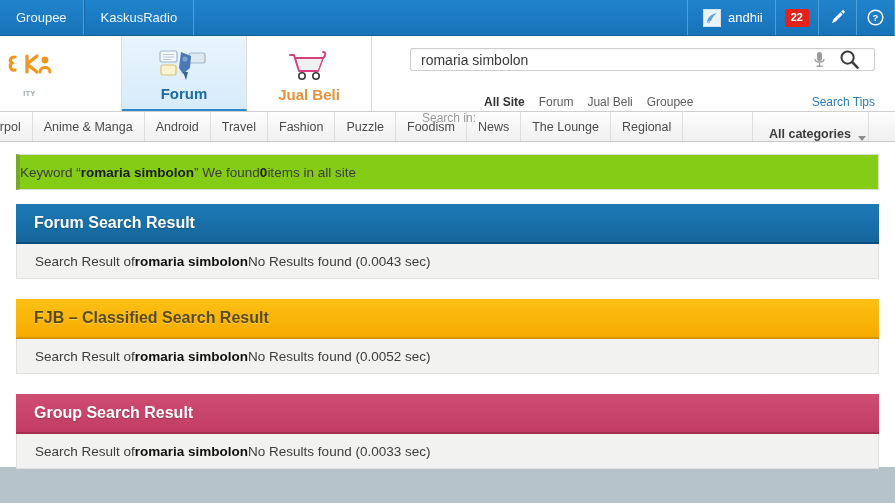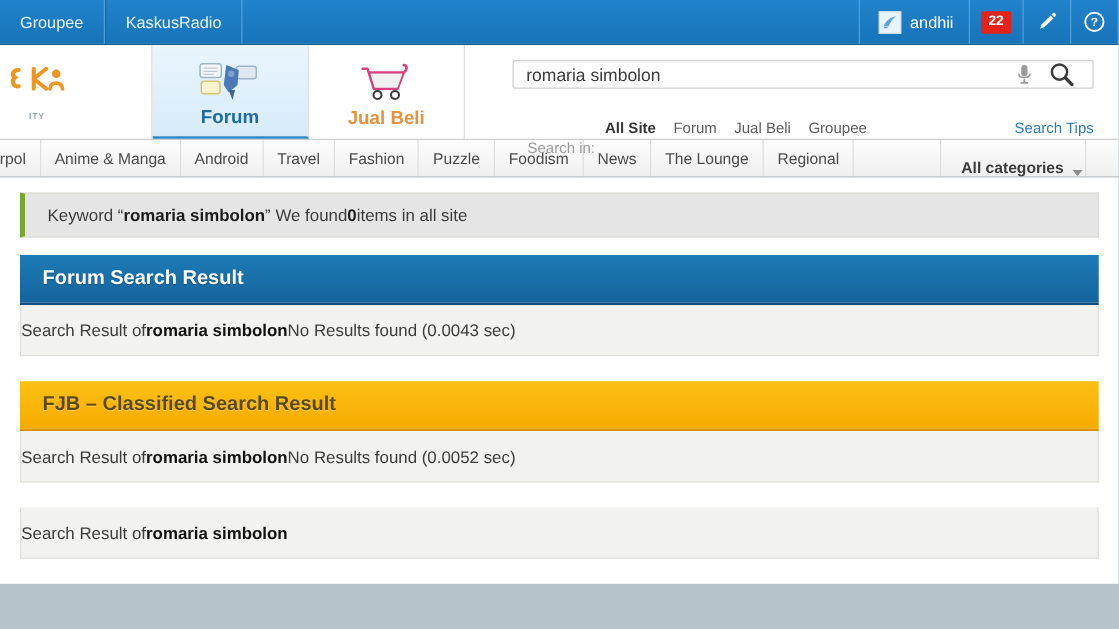--- a/index.html
+++ b/index.html
@@ -208,26 +208,25 @@
   }
   .cat-tail { width: 26px; }
 
   
   .content {
     background: #ffffff;
     padding: 12px 16px 0;
     height: 325px;
   }
   .keyword-bar {
-    background: #e5e5e5;
+    background: #84cc16;
     border: 1px solid #dcdcd8;
     border-left: 4px solid #77a82b;
     height: 36px;
     display: flex; align-items: center;
-    padding-left: 18px;
     font-size: 13.5px;
     color: #3c3c3c;
     margin-bottom: 14px;
   }
   .keyword-bar b { color: #1c1c1c; }
 
   .panel { margin-bottom: 20px; }
   .panel-head {
     height: 40px;
     display: flex; align-items: center;
@@ -250,22 +249,23 @@
   .panel-head.group {
     background: linear-gradient(#cf4d72, #c23c62);
     color: #ffffff;
     border-bottom: 2px solid #a52f50;
     text-shadow: 0 1px 1px rgba(0,0,0,.2);
   }
   .panel-body {
     background: #f2f2f0;
     border: 1px solid #e0e0dc;
     border-top: none;
-    height: 41px;
-    display: flex; align-items: center;
+    height: 35px;
+    display: flex; align-items: center;
+    padding-left: 18px;
     font-size: 13.5px;
     color: #3c3c3c;
   }
   .panel-body b { color: #111; }
 </style>
 </head>
 <body>
 
 <div class="topbar">
   <div class="topbar-left">
@@ -447,19 +447,23 @@
       <span>FJB – Classified Search Result</span>
     </div>
     <div class="panel-body">
       <span>Search Result of </span>
         <b>romaria simbolon</b>
         <span>  No Results found (0.0052 sec)</span>
     </div>
   </div>
 
   <div class="panel">
+    <div class="panel-head group">
+      <span>Group Search Result</span>
+    </div>
     <div class="panel-body">
       <span>Search Result of </span>
         <b>romaria simbolon</b>
+        <span> No Results found (0.0033 sec)</span>
     </div>
   </div>
 
 </div>
 
 </body></html>

